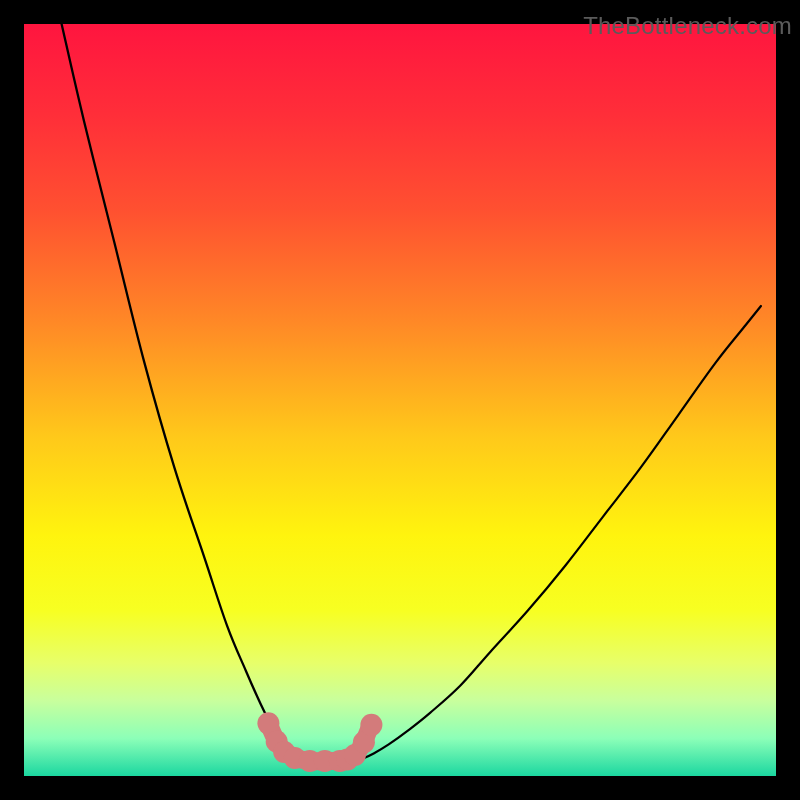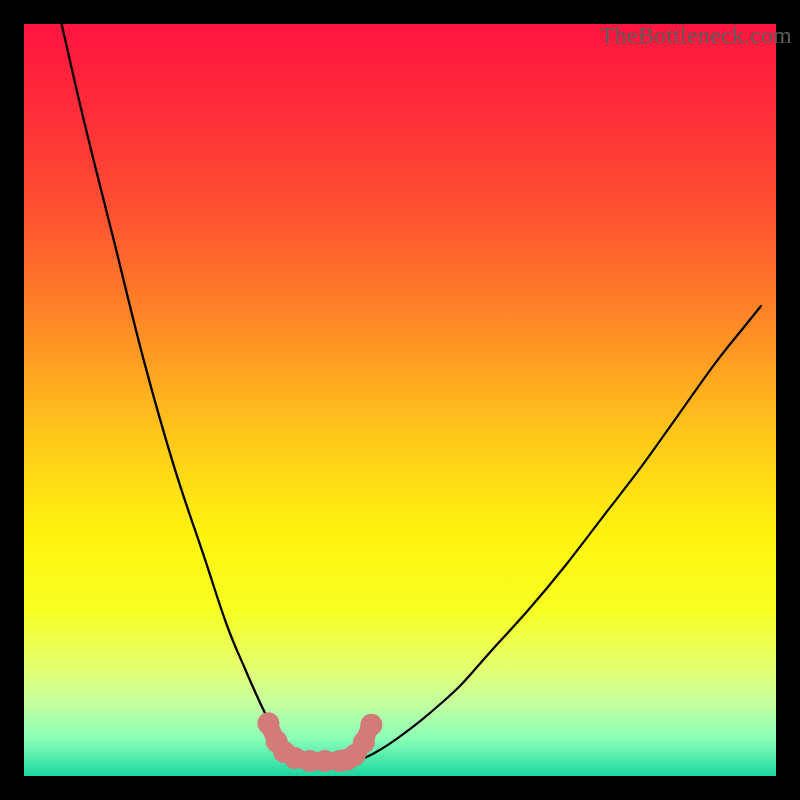--- a/index.html
+++ b/index.html
@@ -13,23 +13,23 @@
   }
   .chart {
     position: absolute;
     left: 0;
     top: 0;
     width: 800px;
     height: 800px;
   }
   .watermark {
     position: absolute;
-    top: 22px;
+    top: 12px;
     right: 8px;
-    font-family: Liberation Serif, serif;
+    font-family: Liberation Sans, sans-serif;
     font-size: 24px;
     color: #5b5b5b;
     font-weight: 500;
     letter-spacing: 0.2px;
     user-select: none;
     pointer-events: none;
   }
 </style>
 </head>
 <body>

